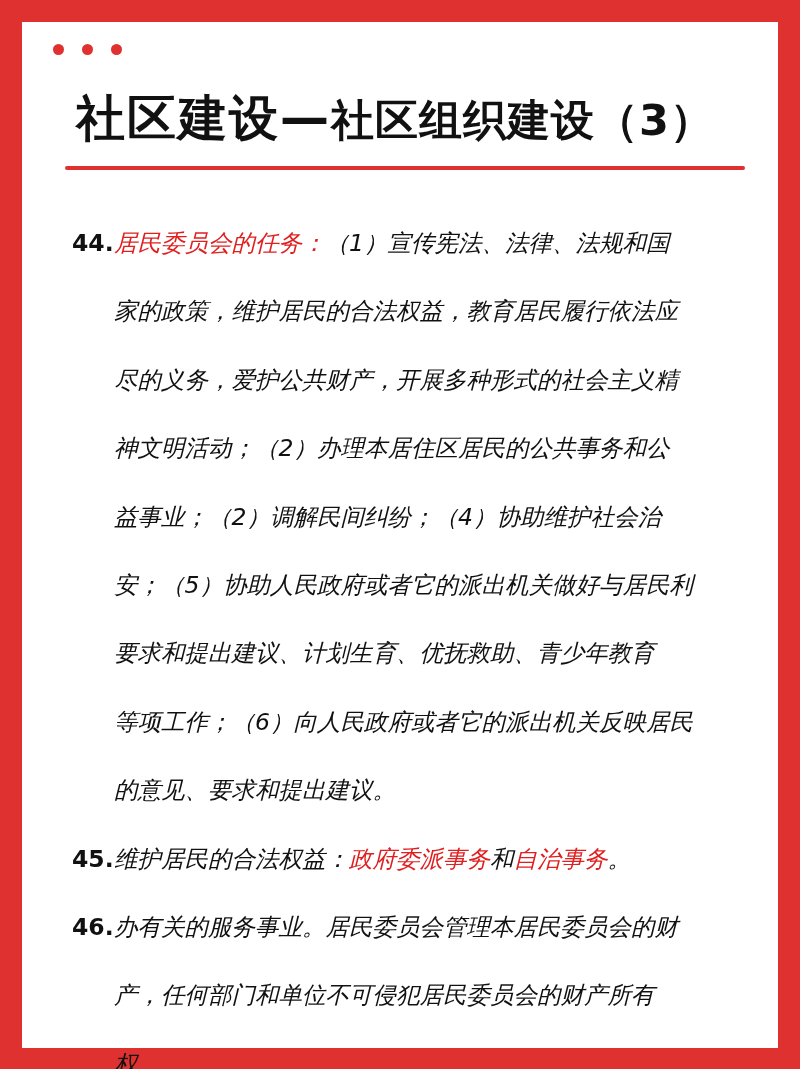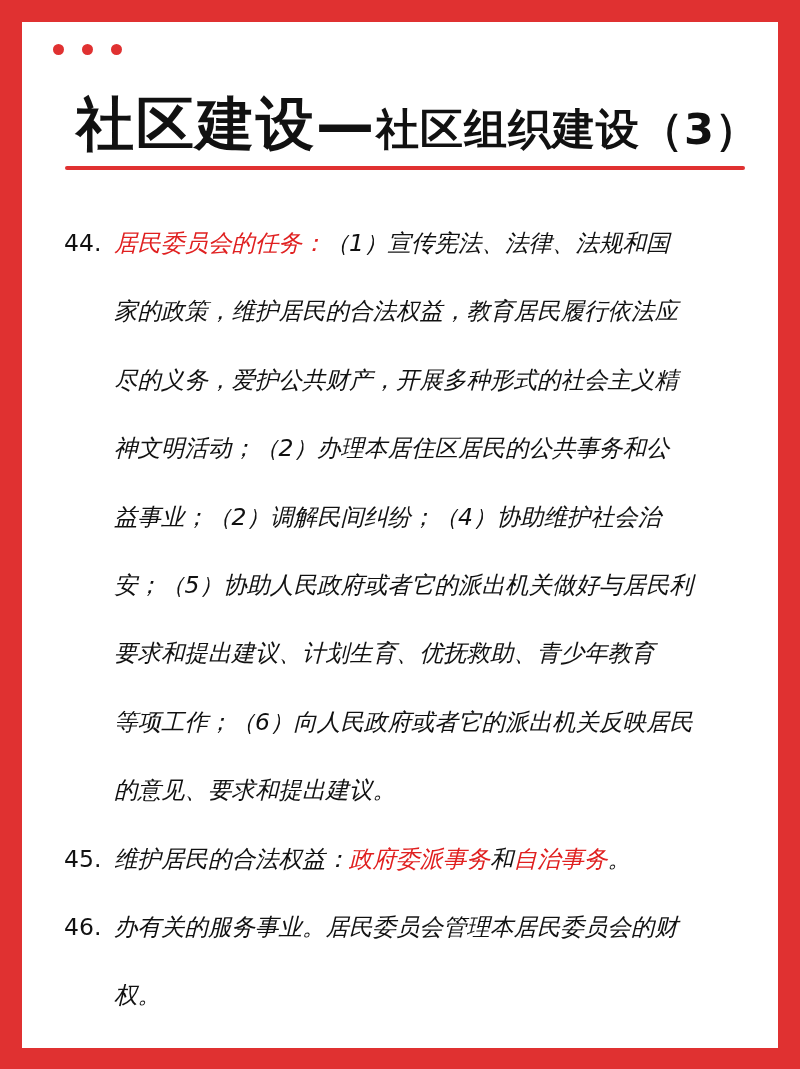--- a/index.html
+++ b/index.html
@@ -1,26 +1,26 @@
 <!DOCTYPE html>
 <html><head>
 <meta charset="utf-8">
 <style>
   html, body { margin:0; padding:0; }
   body { width:800px; height:1069px; background:#e03131; position:relative; overflow:hidden; font-family:"DejaVu Sans", "Liberation Sans", sans-serif; }
   .card { position:absolute; left:22px; top:22px; width:756px; height:1026px; background:#ffffff; }
   .dots { position:absolute; left:53px; top:44px; display:flex; gap:18px; }
   .dot { width:11px; height:11px; border-radius:50%; background:#e03131; }
   .title { position:absolute; left:76px; top:86px; white-space:nowrap; font-weight:bold; color:#111; }
-  .title .big { font-size:58px; letter-spacing:2px; }
+  .title .big { font-size:49px; letter-spacing:2px; }
   .title .small { font-size:43px; letter-spacing:1px; }
   .title-rule { position:absolute; left:65px; top:166px; width:680px; height:4px; background:#e03131; border-radius:2px; }
   .content { position:absolute; left:64px; top:201px; width:680px; color:#111; font-size:23.5px; line-height:52.4px; }
   .item { position:relative; padding-left:34px; }
-  .item .num { position:absolute; left:0; top:0; }
+  .item .num { position:absolute; left:8px; top:0;font-weight:bold; }
   .red { color:#e02020; }
   .item p { margin:16px;font-style:italic; }
 </style>
 </head>
 <body>
 
 <div class="card"></div>
 
 <div class="dots">
   <span class="dot"></span>
@@ -46,15 +46,16 @@
       <p><span>等项工作；（6）向人民政府或者它的派出机关反映居民</span></p>
       <p><span>的意见、要求和提出建议。</span></p>
     </div>
     <div class="item">
       <span class="num">45.</span>
       <p><span>维护居民的合法权益：</span><span class="red">政府委派事务</span><span>和</span><span class="red">自治事务</span><span>。</span></p>
     </div>
     <div class="item">
       <span class="num">46.</span>
       <p><span>办有关的服务事业。居民委员会管理本居民委员会的财</span></p>
+      <p><span>产，任何部门和单位不可侵犯居民委员会的财产所有</span></p>
       <p><span>权。</span></p>
     </div>
   </div>
 
 </body></html>

